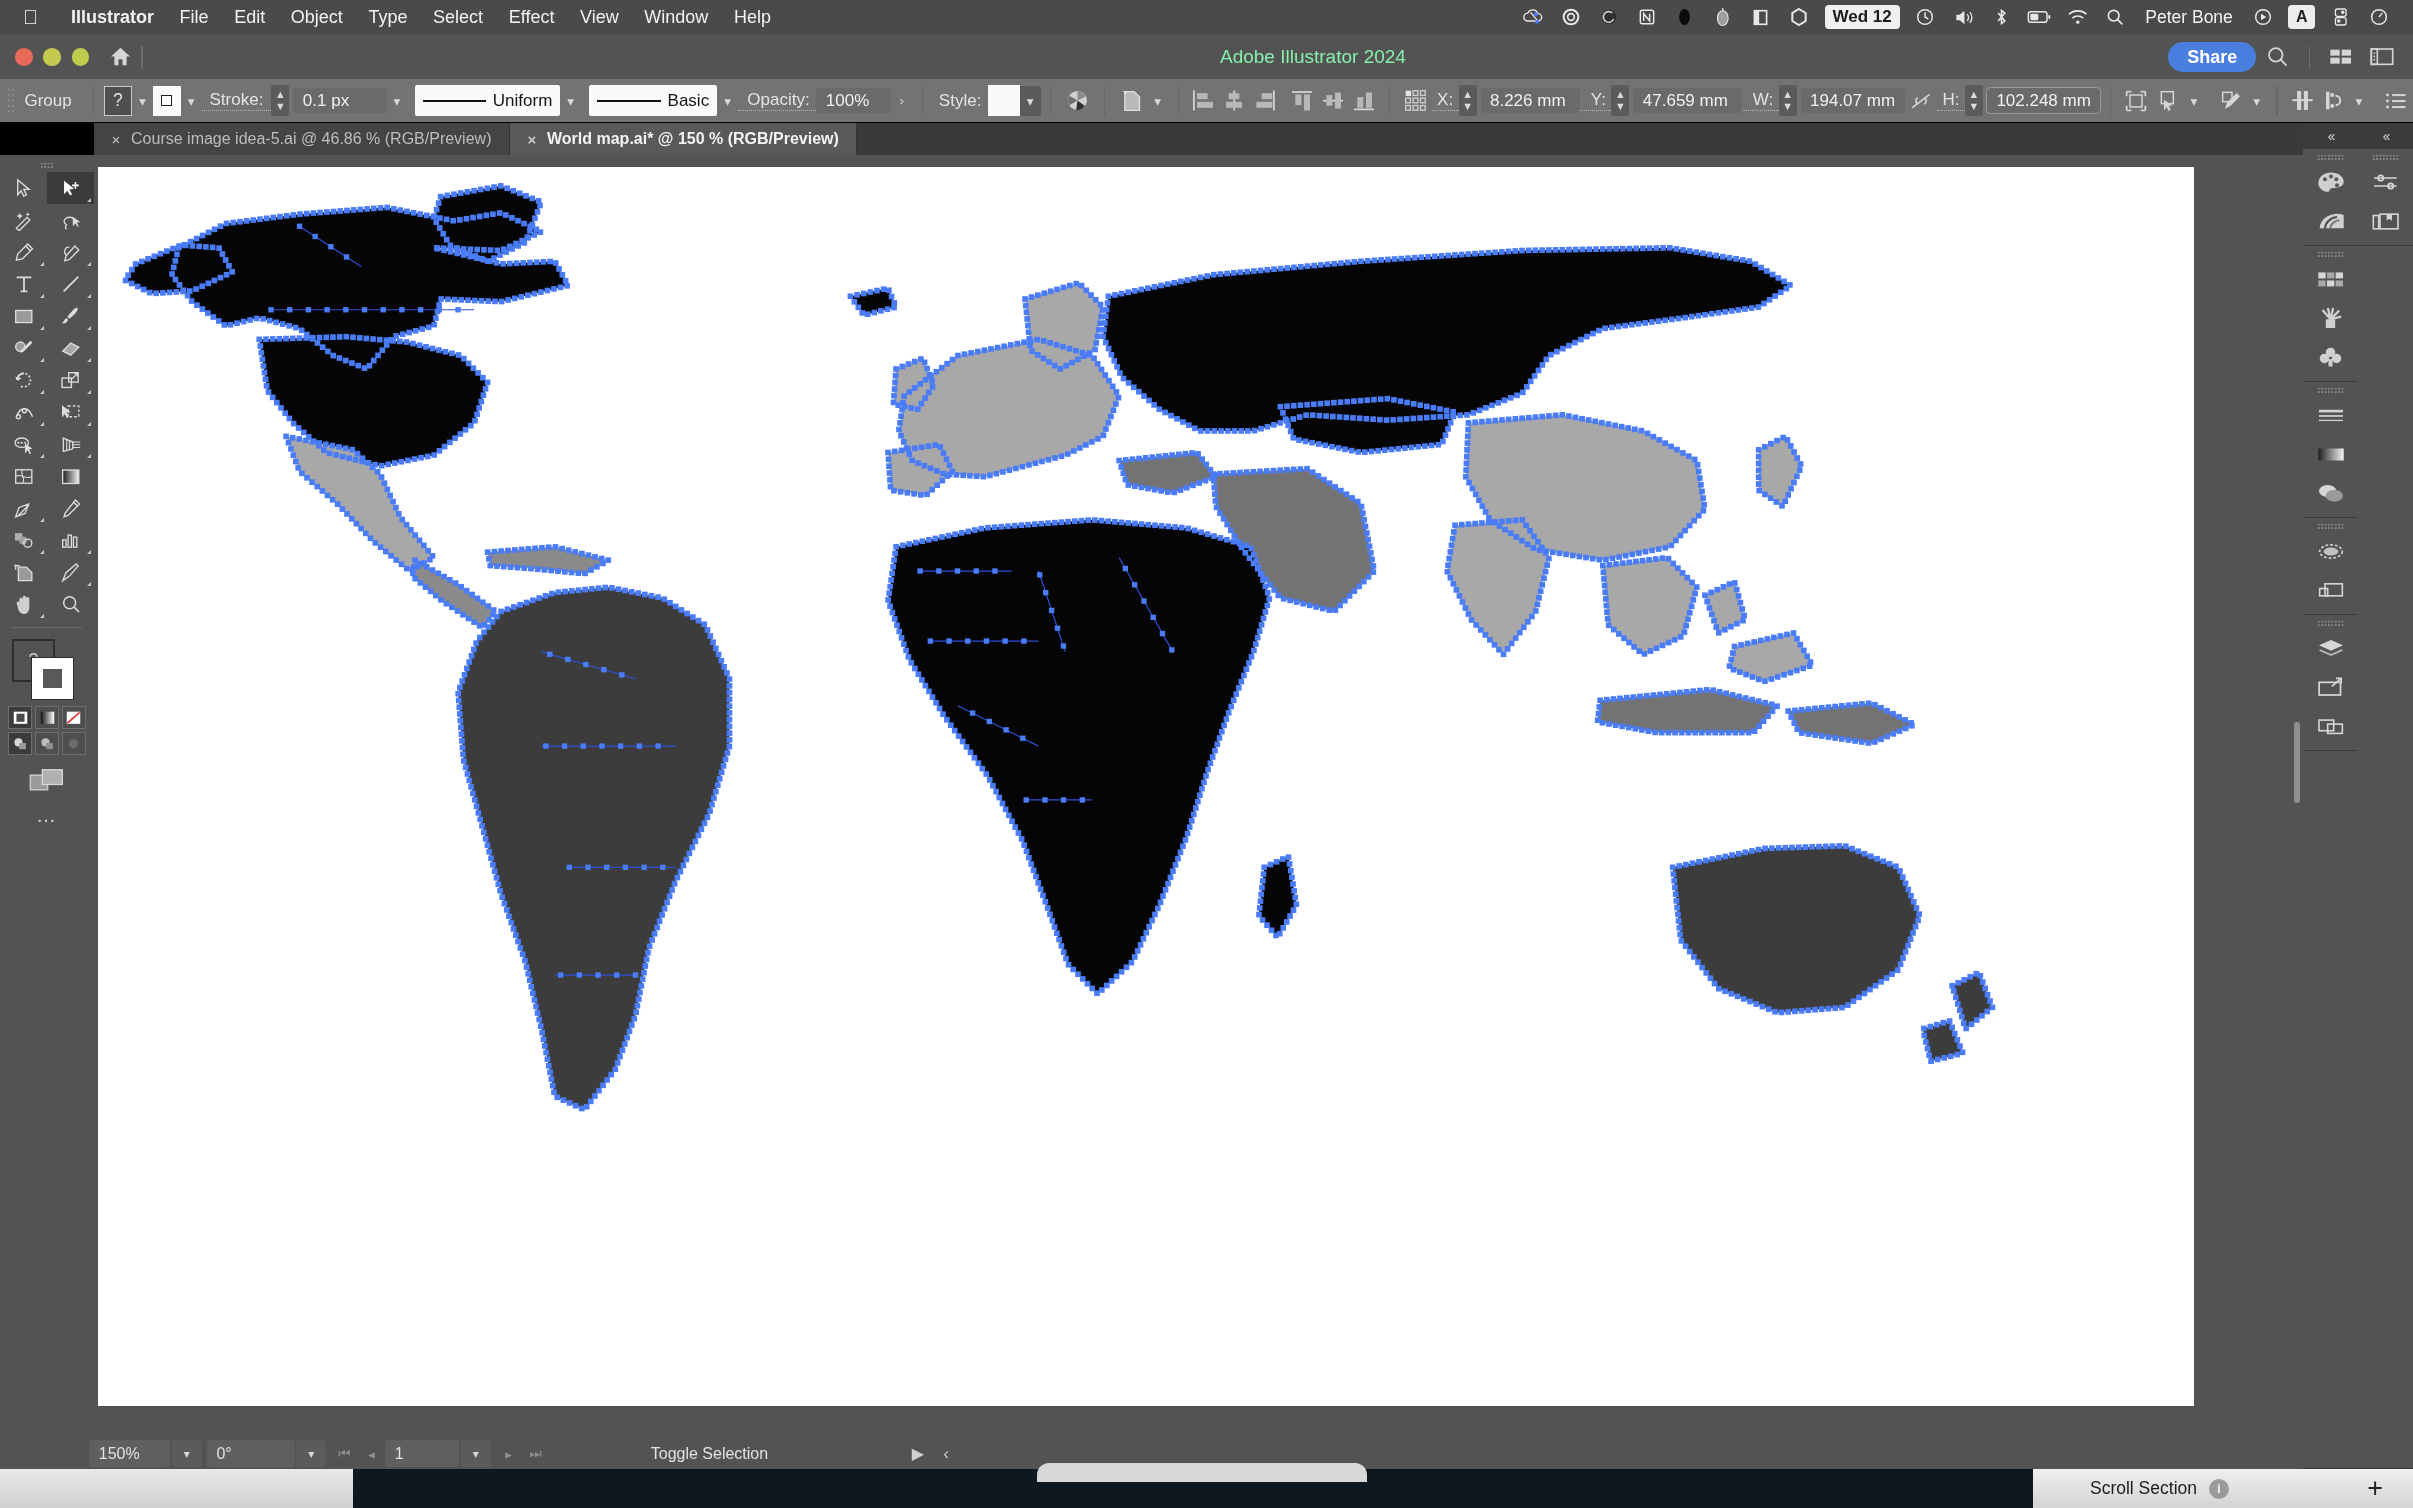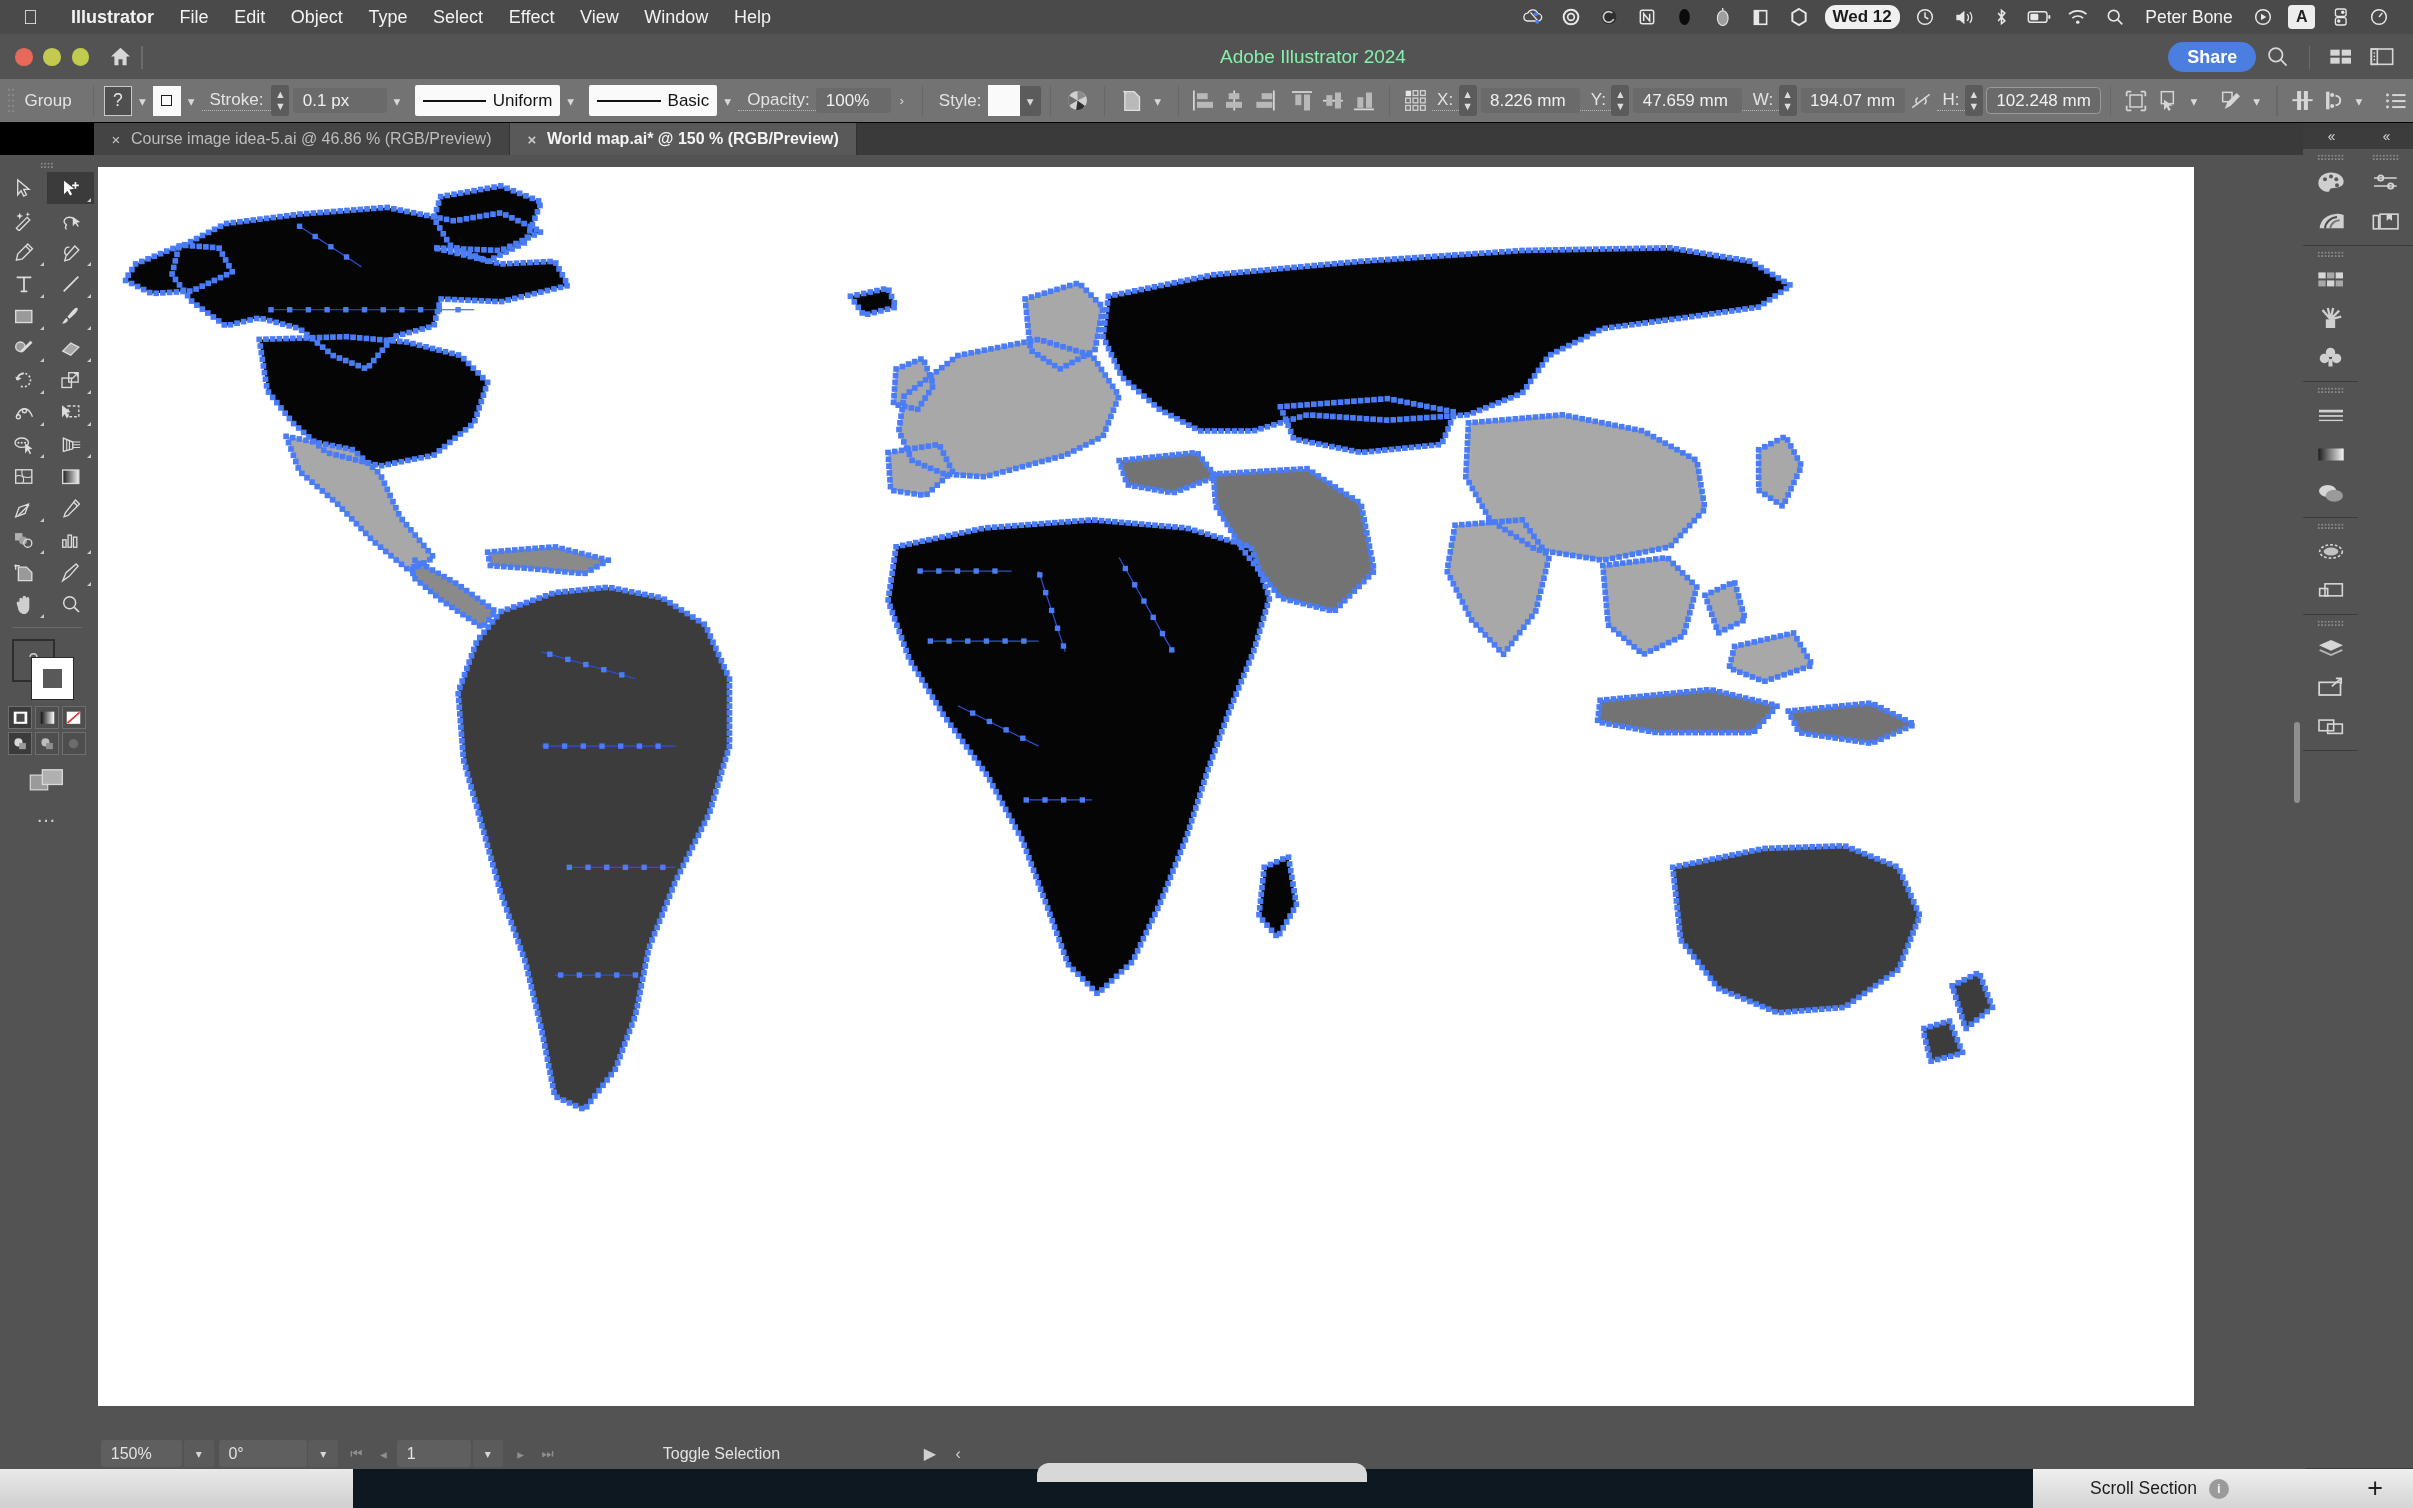--- a/index.html
+++ b/index.html
@@ -13,21 +13,21 @@
     color:#f2f2f2; font-size:18px;
   }
   .menubar .apple{ margin:0 23px 0 23px; font-size:20px; line-height:1; }
   .menubar .mi{ margin-right:25.6px; white-space:nowrap; }
   .menubar .mi.bold{ font-weight:bold;margin-left:10px; }
   .menubar .spacer{ flex:1 1 auto; }
   .tray{ display:flex; align-items:center; gap:0px; padding-right:15px; }
   .tray .ti{ width:38px; height:34px; display:flex; align-items:center;
              justify-content:center; color:#e8e8e8; }
   .tray .ti svg{ display:block; }
-  .pill{ background:#f0f0f0; color:#1b1b1b; border-radius:11px;
+  .pill{ background:#f0f0f0; color:#1b1b1b; border-radius:4px;
          padding:2px 8px; font-size:17px; font-weight:bold; margin:0 6.7px;}
   .traytext{ color:#f2f2f2; font-size:17.5px; padding:0 10.8px; white-space:nowrap;}
   .abox{ background:#ededed; color:#222; font-size:16px; font-weight:bold;
          border-radius:4px; width:27px; height:24px; display:flex;
          align-items:center; justify-content:center; margin:0 6.7px;}
 
   
   .titlebar{
     position:absolute; top:34px; left:0; width:2413px; height:46px;
     background:#535353; display:flex; align-items:center;
@@ -154,21 +154,21 @@
   .dgrip{ width:27px; height:6px; margin:5.4px 0 2.7px;
      background-image:radial-gradient(#8a8a8a 0.7px, transparent 0.8px);
      background-size:3.4px 3.4px;}
   .dic{ width:55px; height:39px; display:flex; align-items:center;
         justify-content:center; color:#d8d8d8; cursor:pointer;}
   .dockcol.right .dgroup{ background:#535353; }
   .dockcol.right .dgroup.empty{ flex:1 1 auto; }
 
   
   .statusbar{
-    position:absolute; left:96px; bottom:39px; width:2209px; height:31px;
+    position:absolute; left:84px; bottom:39px; width:2209px; height:31px;
     background:#535353; display:flex; align-items:center; color:#e2e2e2;
     font-size:16px; gap:1.3px; padding-left:5.4px;
   }
   .sfield{ background:#5f5f5f; height:27px; border-radius:2.7px;
            display:flex; align-items:center; padding:0 9.4px; }
   .scaret{ width:30px; height:27px; background:#5b5b5b; border-radius:2.7px;
            display:flex; align-items:center; justify-content:center;
            color:#d8d8d8; font-size:12px; margin-right:4px;}
   .snav{ width:25.6px;height:27px; display:flex;align-items:center;
          justify-content:center; color:#8e8e8e; font-size:13.5px;}

